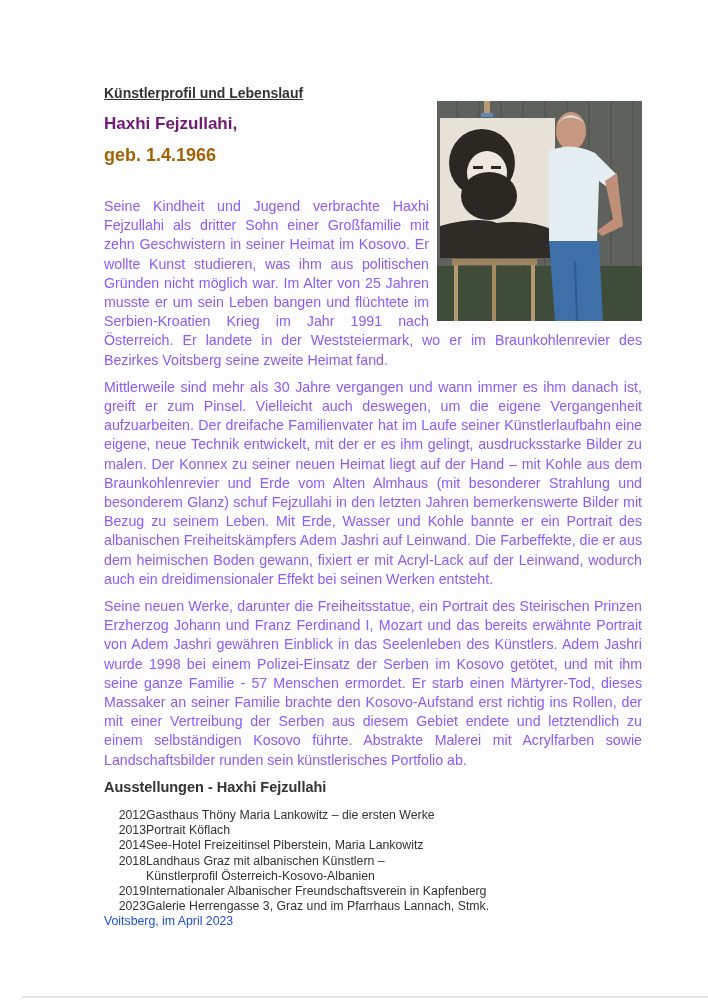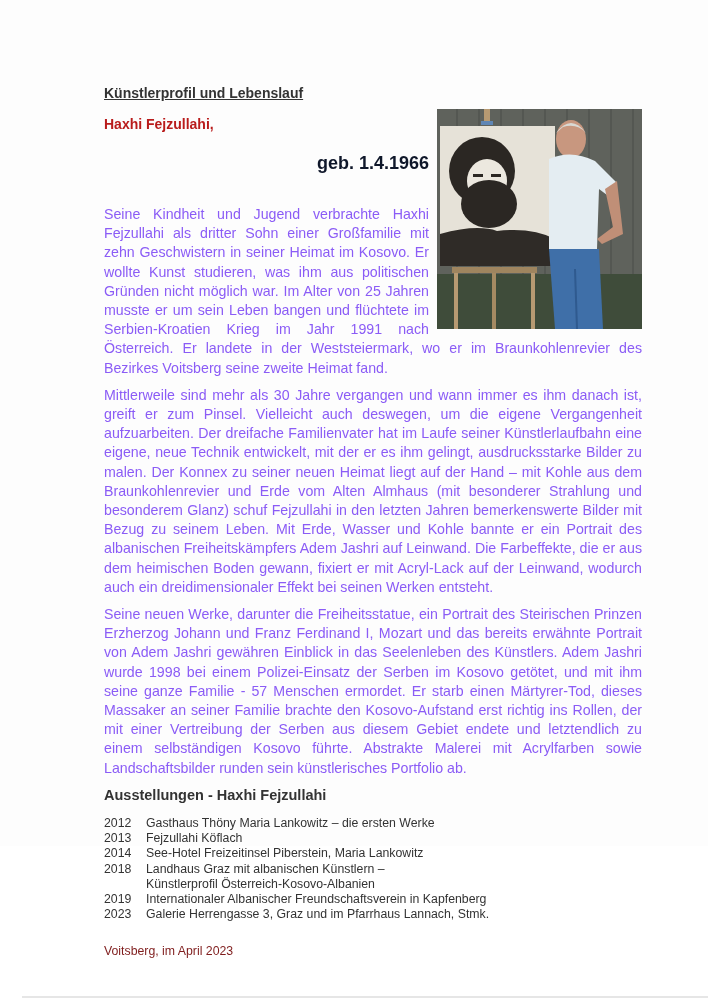--- a/index.html
+++ b/index.html
@@ -36,33 +36,32 @@
     }
     .section-label {
       font-size: 14px;
       font-weight: bold;
       text-decoration: underline;
       color: #333;
       margin: 0;
       line-height: 18px;
     }
     .name-title {
-      font-size: 14px;
-      font-weight: bold;
-      color: #b91c1c;
+      font-size: 17px;
+      font-weight: bold;
+      color: #701a75;
       margin: 10px 0 0 0;
       line-height: 24px;
     }
     .birth-line {
       font-size: 18px;
       font-weight: bold;
-      color: #0f172a;
-      margin: 16px 0 0 0;
+      color: #a16207;
+      margin: 8px 0 0 0;
       line-height: 22px;
-      text-align: center;
     }
     .photo {
       float: right;
       width: 205px;
       height: 220px;
       margin: -65px 0 4px 8px;
       position: relative;
       overflow: hidden;
       background: #5b5f58;
     }
@@ -89,27 +88,27 @@
       font-size: 12.3px;
       line-height: 15.2px;
       color: #333;
     }
     .exh-item {
       display: flex;
     }
     .exh-year {
       width: 42px;
       flex: 0 0 42px;
+      text-align: right;
     }
     .exh-desc { flex: 1; }
     .footer-place {
       font-size: 12.3px;
       line-height: 15px;
-      color: #7f1d1d;
-      margin-top: 22px;
+      color: #1d4ed8;
     }
   </style>
 </head>
 <body>
 
 <div class="page">
   <div class="content">
 
     <p class="section-label">Künstlerprofil und Lebenslauf</p>
     <h1 class="name-title">Haxhi Fejzullahi,</h1>
@@ -168,21 +167,21 @@
 
     <h3 class="exh-title">Ausstellungen - Haxhi Fejzullahi</h3>
 
     <ul class="exh-list">
       <li class="exh-item">
         <span class="exh-year">2012</span>
         <span class="exh-desc">Gasthaus Thöny Maria Lankowitz – die ersten Werke</span>
       </li>
       <li class="exh-item">
         <span class="exh-year">2013</span>
-        <span class="exh-desc">Fejzullahi Köflach</span>
+        <span class="exh-desc">Portrait Köflach</span>
       </li>
       <li class="exh-item">
         <span class="exh-year">2014</span>
         <span class="exh-desc">See-Hotel Freizeitinsel Piberstein, Maria Lankowitz</span>
       </li>
       <li class="exh-item">
         <span class="exh-year">2018</span>
         <span class="exh-desc">
           <span>Landhaus Graz mit albanischen Künstlern –</span><br>
           <span>Künstlerprofil Österreich-Kosovo-Albanien</span>

